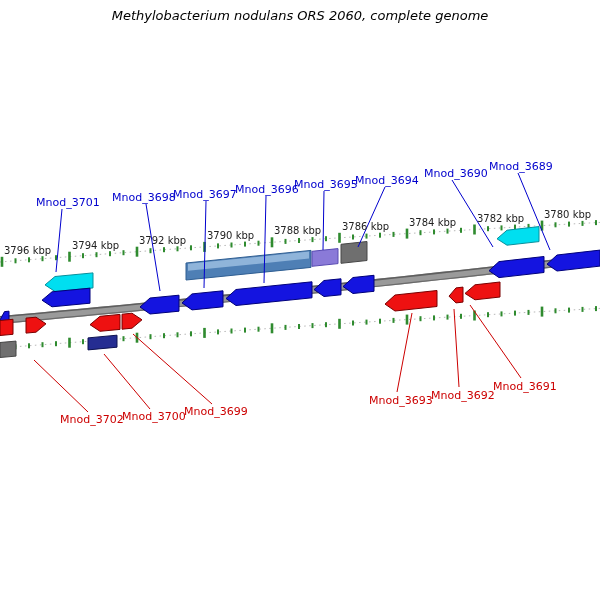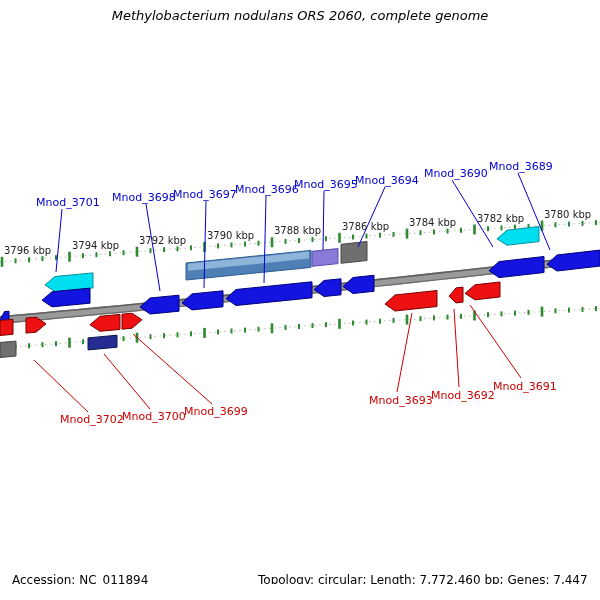--- a/index.html
+++ b/index.html
@@ -188,15 +188,13 @@
     <text class="glabel-f" x="489" y="170">Mnod_3689</text>
 
     <text class="glabel-r" x="60" y="423">Mnod_3702</text>
     <text class="glabel-r" x="122" y="420">Mnod_3700</text>
     <text class="glabel-r" x="184" y="415">Mnod_3699</text>
     <text class="glabel-r" x="369" y="404">Mnod_3693</text>
     <text class="glabel-r" x="431" y="399">Mnod_3692</text>
     <text class="glabel-r" x="493" y="390">Mnod_3691</text>
   </svg>
 
-  <div class="footer-acc">Accession: NC_011894</div>
-  <div class="footer-stats">Topology: circular; Length: 7,772,460 bp; Genes: 7,447</div>
 </div>
 
 </body></html>

